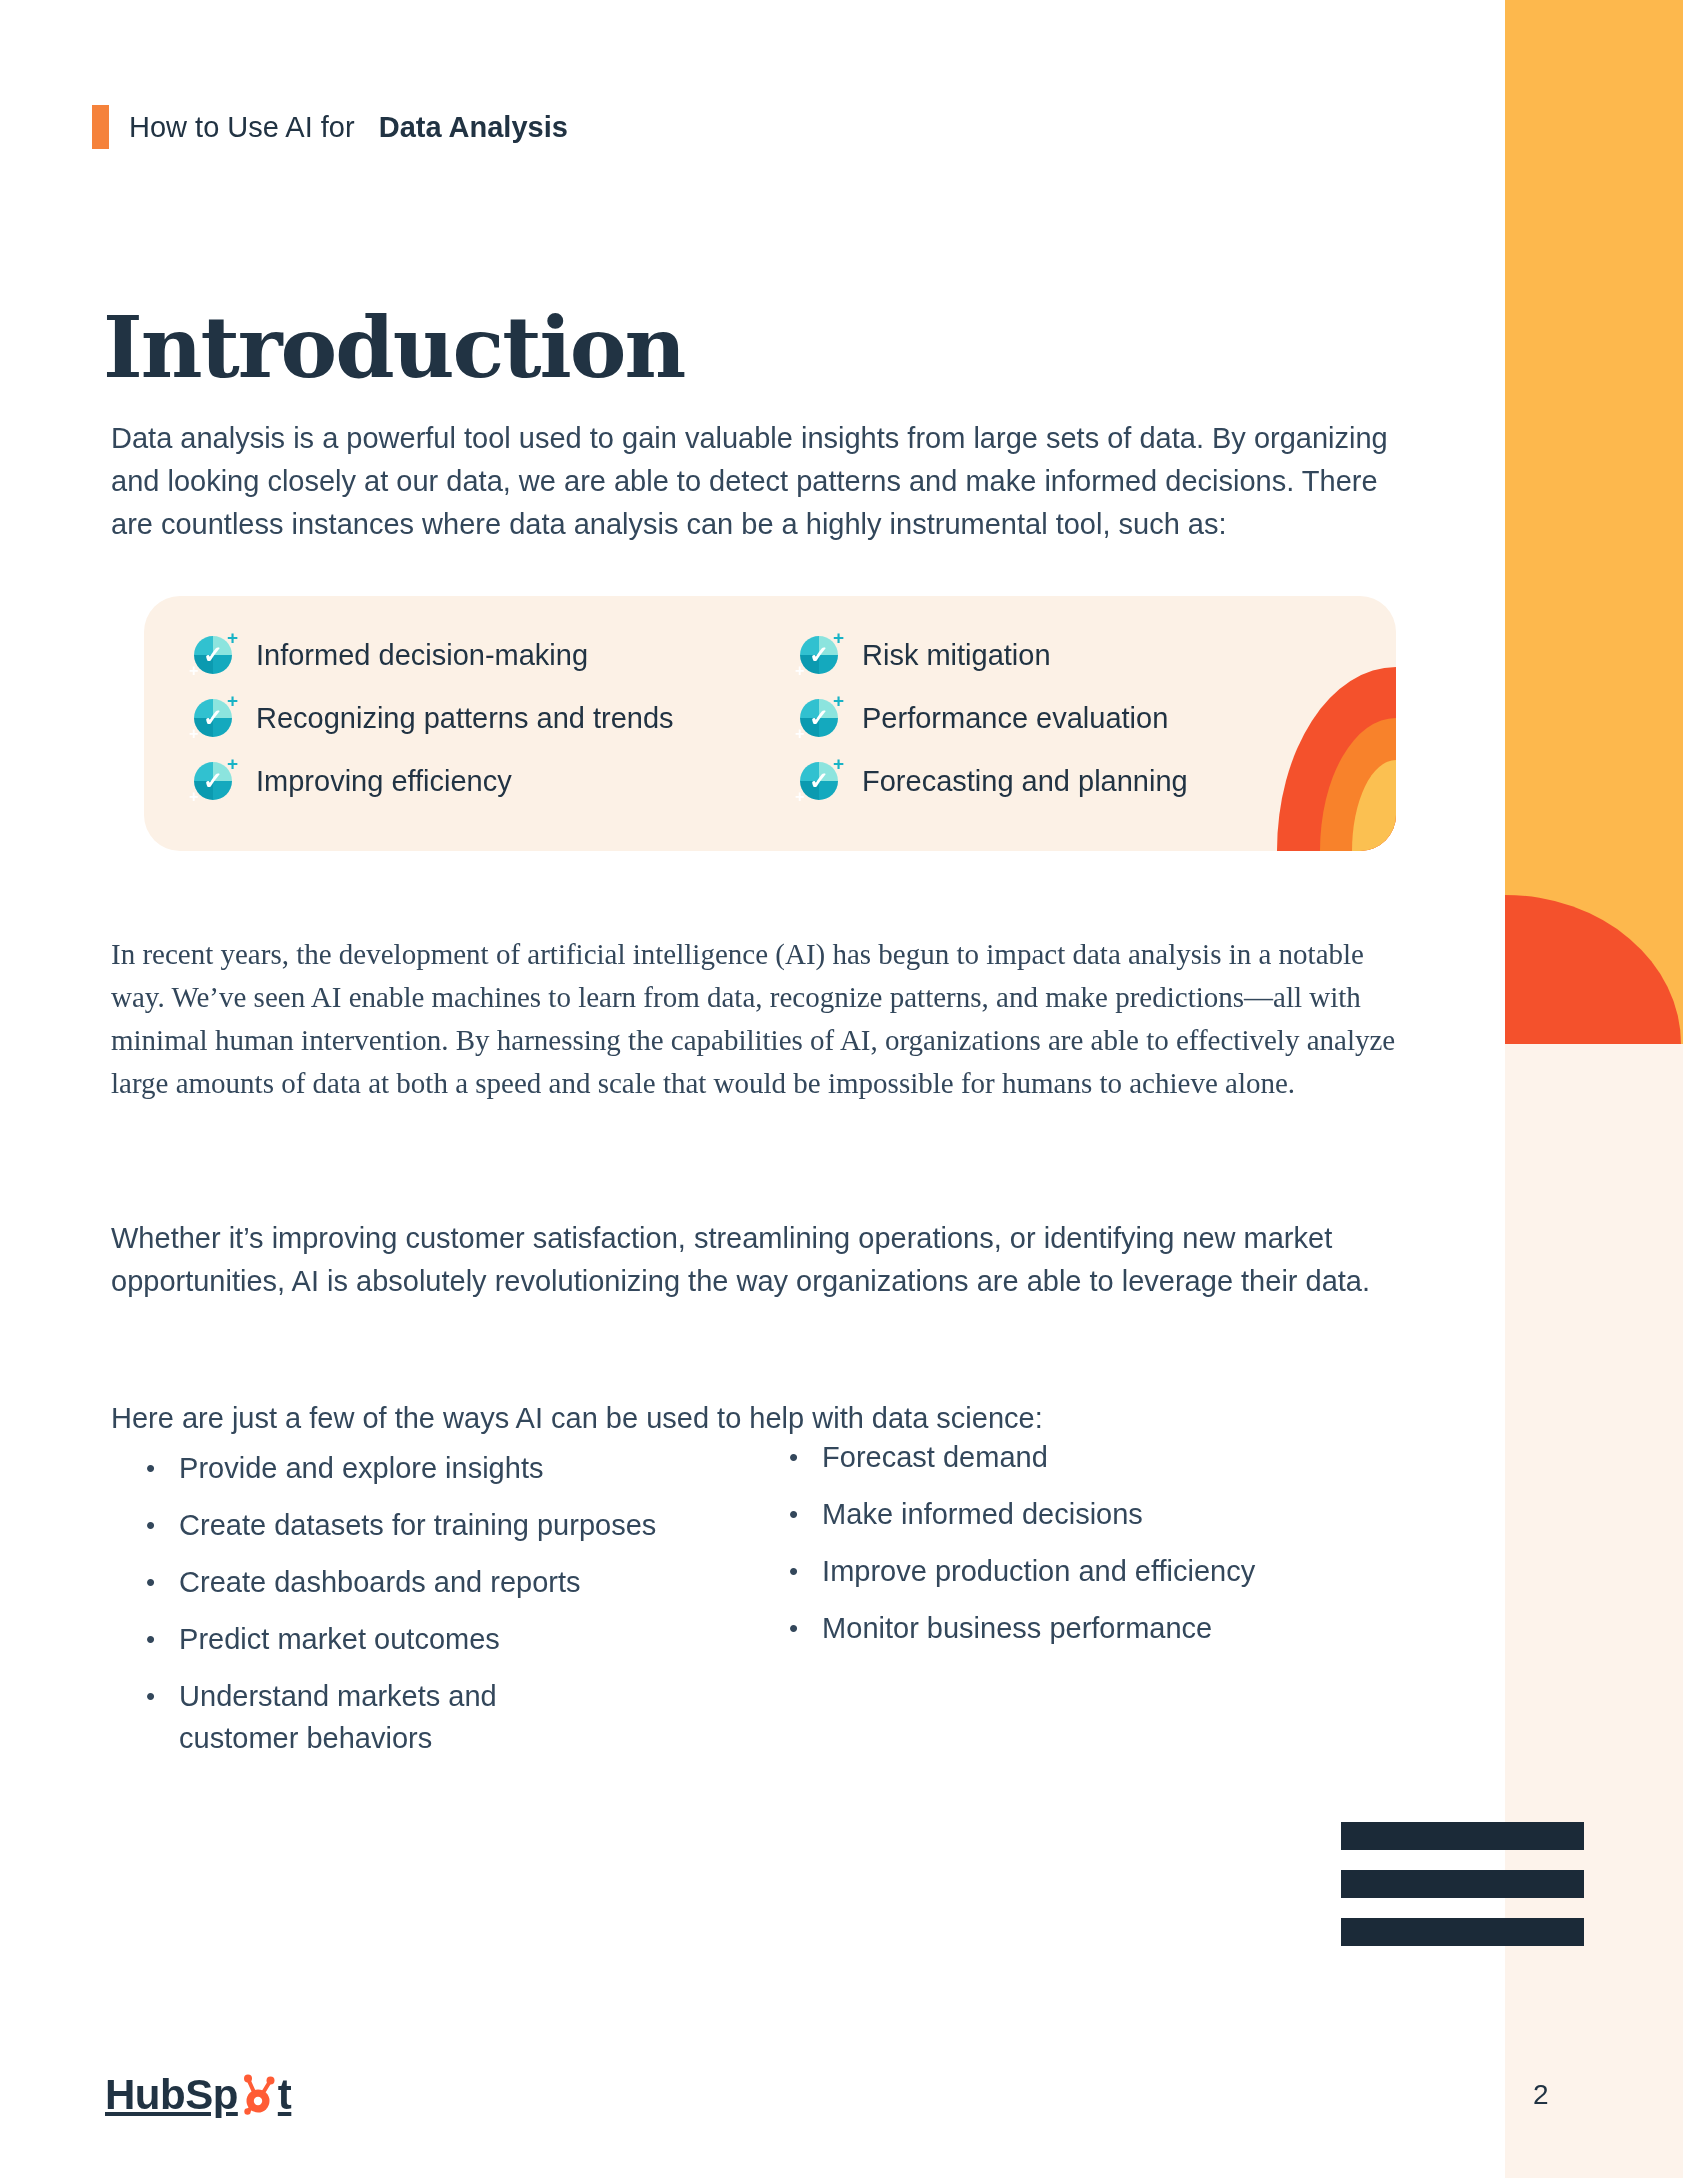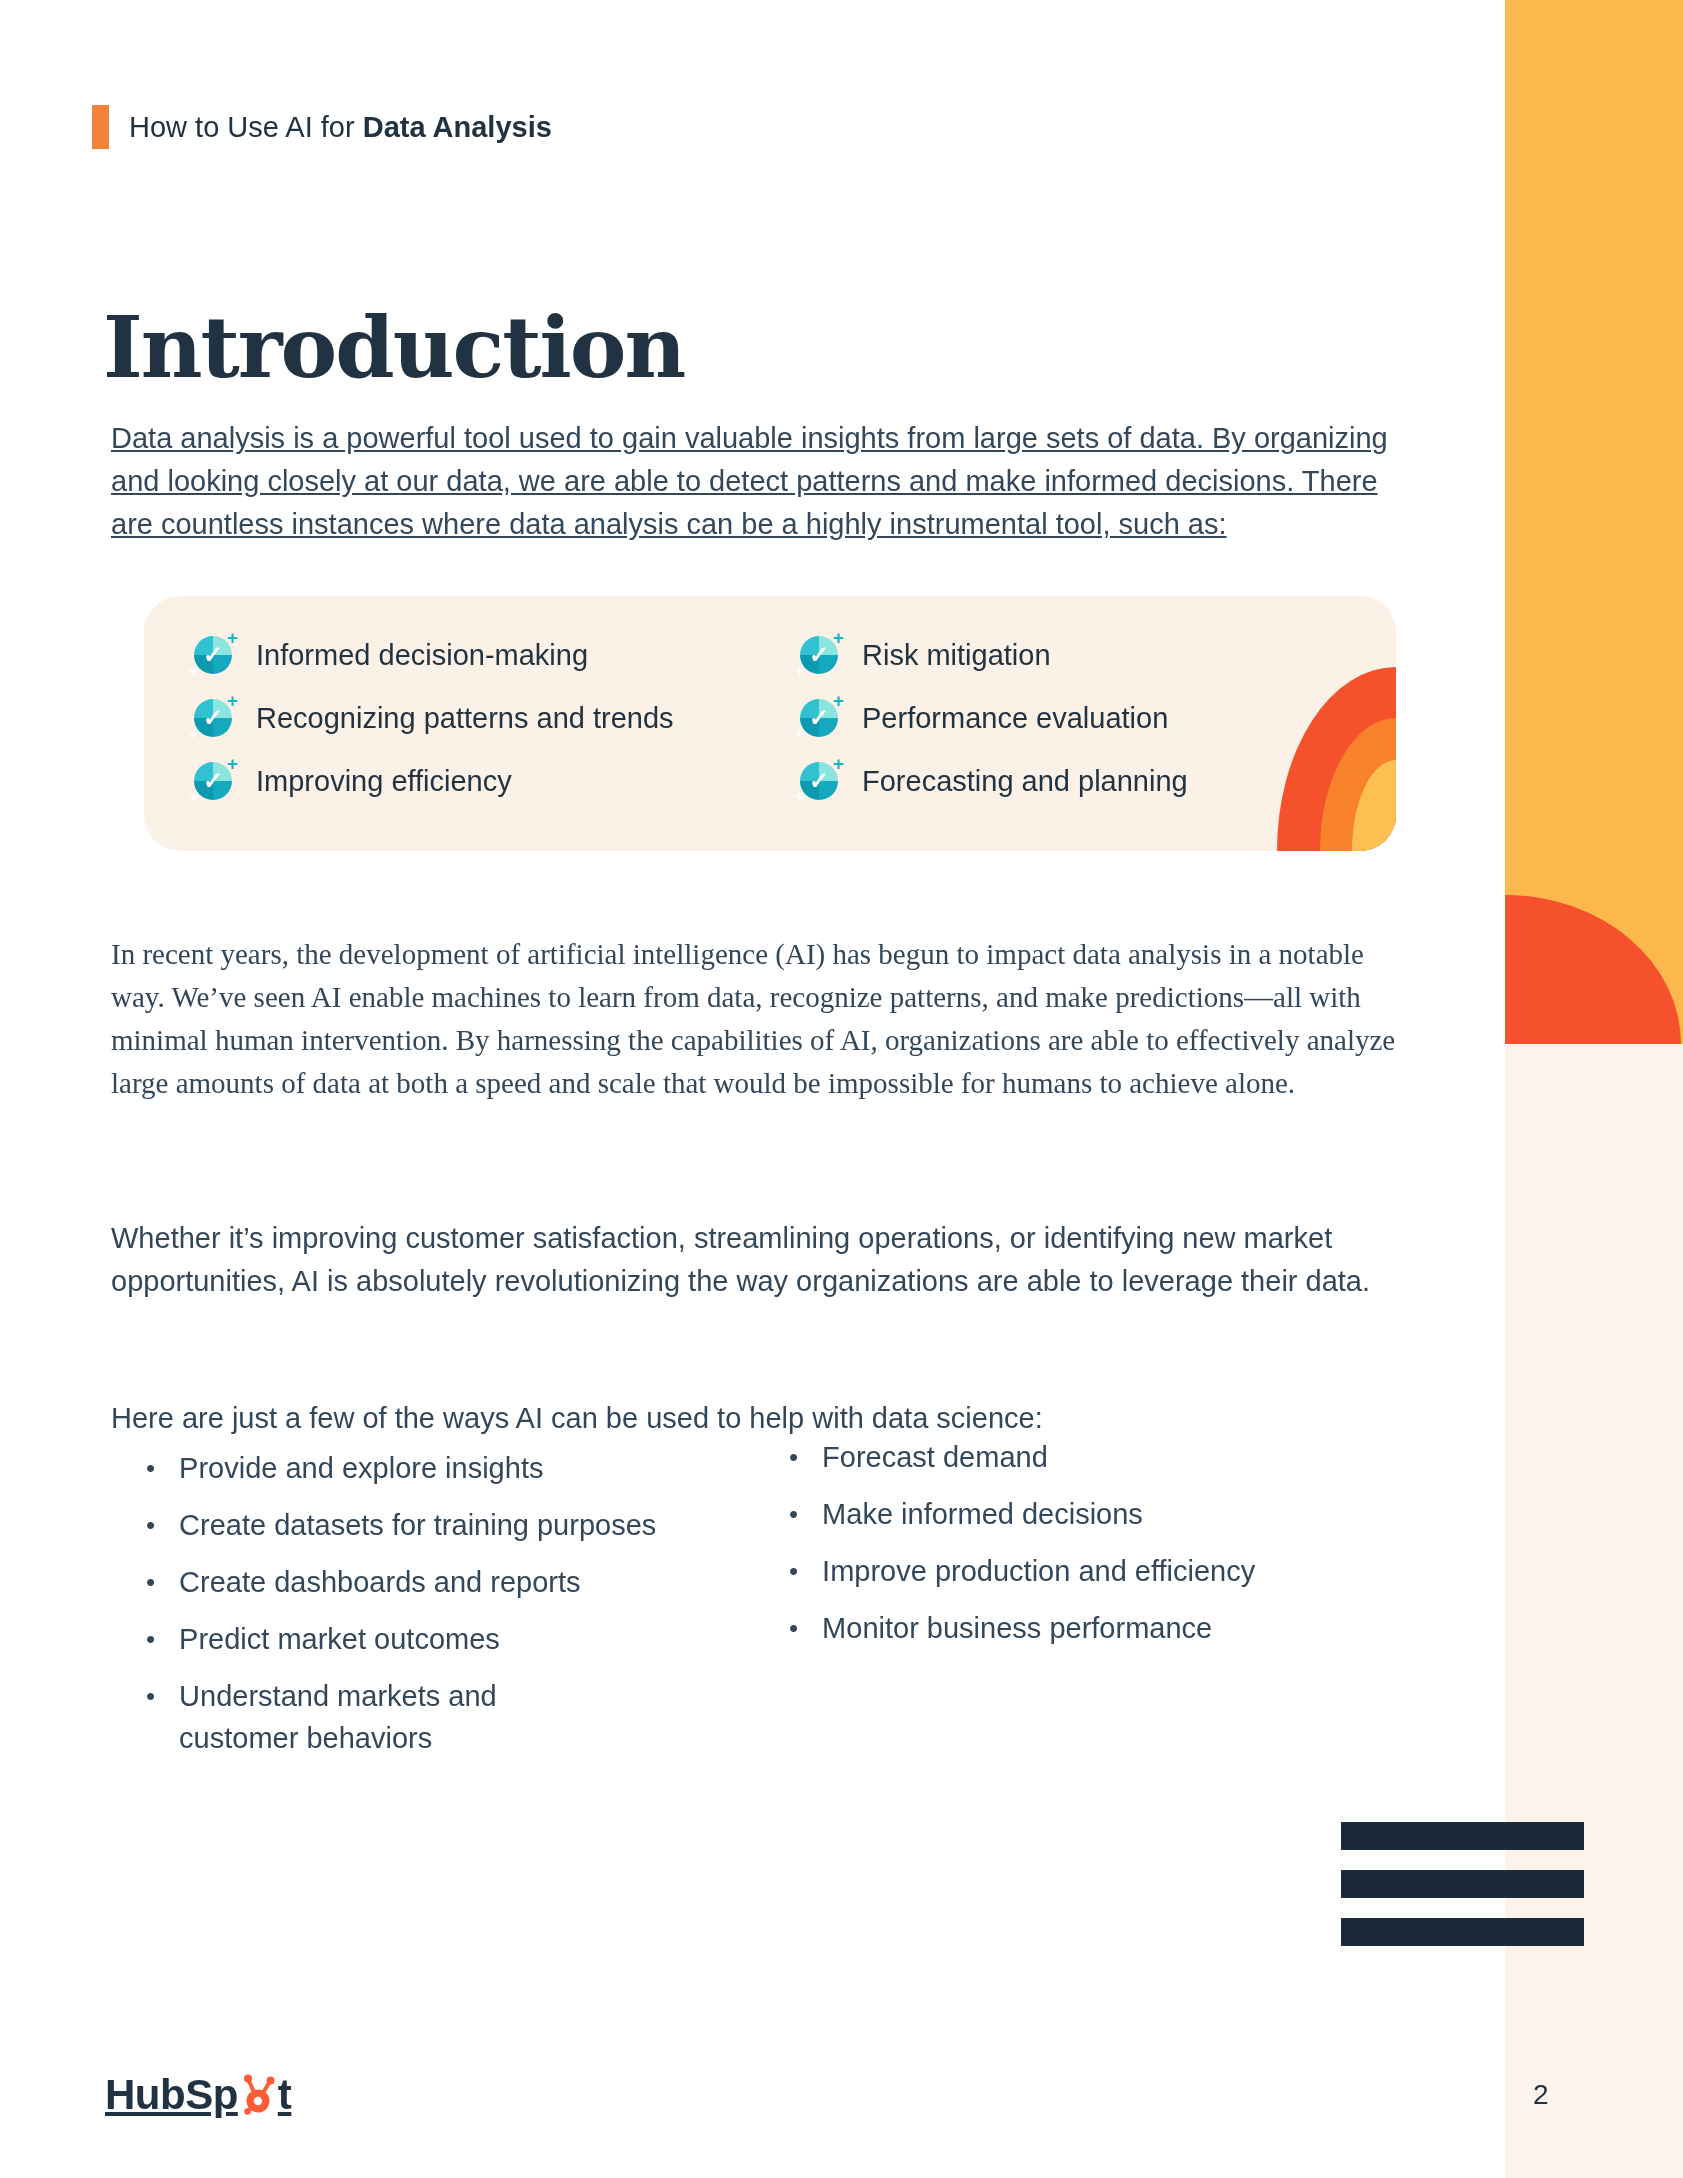--- a/index.html
+++ b/index.html
@@ -14,32 +14,32 @@
   .band-red-quarter {
     position:absolute; left:0; bottom:0; width:176px; height:149px;
     background:#F4512C; border-top-right-radius:100% 100%;
   }
   .band-peach { width:100%; height:1134px; background:#FDF3EB; }
 
   
   .eyebrow { position:absolute; left:92px; top:105px; display:flex; align-items:center; gap:20px; }
   .eyebrow-bar { width:17px; height:44px; background:#F5823B; }
   .eyebrow-text { font-size:29px; color:#213343; }
-  .eyebrow-text .bold { font-weight:bold; }
+  .eyebrow-text .bold { font-weight:bold;margin-left:16px; }
 
   
   .page-title {
     position:absolute; left:103px; top:240px;
     font-family:"DejaVu Serif", serif; font-weight:bold;
     font-size:85px; letter-spacing:-2px; color:#213343;text-align:center;
   }
 
   
   .para { position:absolute; left:111px; color:#33475B; font-size:29px; line-height:43px; }
-  .para-1 { top:388px;  width:1302px;text-decoration:underline; }
+  .para-1 { top:388px;  width:1302px; }
   .para-2 { top:904px;  width:1312px;font-family:Liberation Serif, serif; }
   .para-3 { top:1188px; width:1317px; }
   .para-4 { top:1368px; width:1317px; }
 
   
   .highlight-box {
     position:absolute; left:144px; top:596px; width:1252px; height:255px;
     background:#FCF1E6; border-radius:36px; overflow:hidden;
   }
   .box-columns { position:absolute; top:38px; left:48px; display:flex; }

